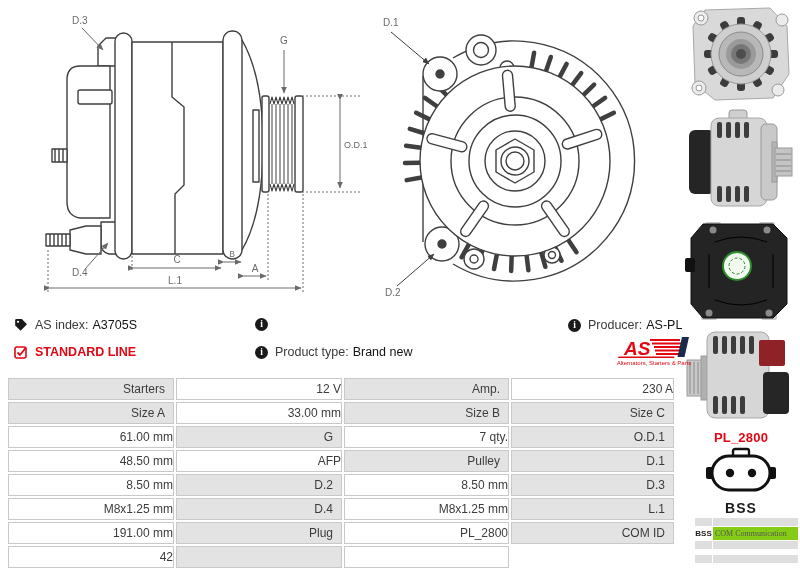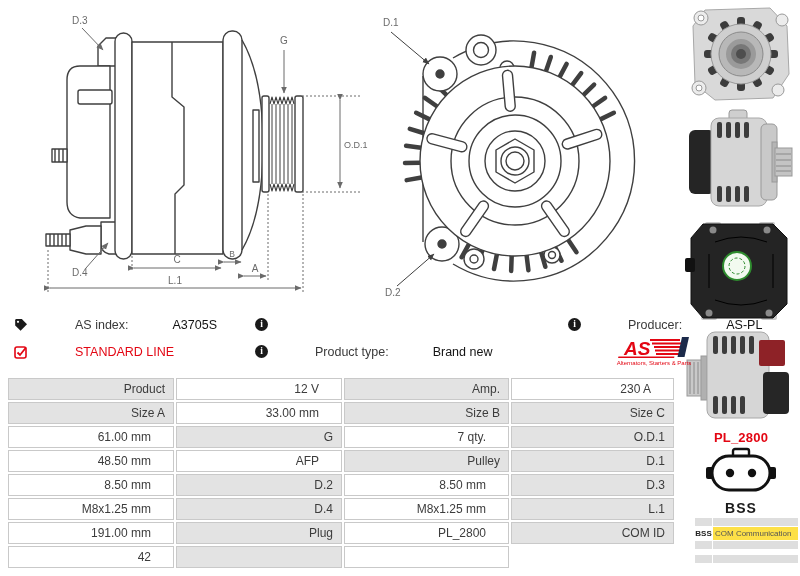--- a/index.html
+++ b/index.html
@@ -26,42 +26,42 @@
     font-size:14px; font-weight:bold; color:#1a1a1a; letter-spacing:1px;
   }
   #pin-table { position:absolute; left:695px; top:518px; width:103px; }
   .pt-row { display:flex; gap:1px; margin-bottom:1px; }
   .pt-row .pt-c1 { width:17px; }
   .pt-row .pt-c2 { flex:1; }
   .pt-grey { height:8px; }
   .pt-grey > div { background:#dedede; }
   .pt-text { height:13px; font-size:8px; line-height:13px; }
   .pt-text .pt-c1 { font-weight:bold; color:#222; text-align:center; background:#fff; }
-  .pt-text .pt-c2 { color:#555; background:#fde047; padding-left:2px; white-space:nowrap; overflow:hidden; }
+  .pt-text .pt-c2 { color:#555; background:#84cc16; padding-left:2px; white-space:nowrap; overflow:hidden;font-family:Liberation Serif, serif; }
   .pt-gap { height:5px; }
   
-  .info-item { position:absolute; display:flex; align-items:flex-start; font-size:12.5px; color:#3a3a3a; white-space:nowrap;gap:40px; }
+  .info-item { position:absolute; display:flex; align-items:flex-end; font-size:12.5px; color:#3a3a3a; white-space:nowrap; }
   .info-item .ico { margin-right:7px; display:inline-flex; }
   .info-icon {
     width:13px; height:13px; border-radius:50%; background:#1a1a1a; color:#fff;
     font-size:9.5px; font-weight:bold; font-family:"Liberation Serif", serif;
     display:inline-flex; align-items:center; justify-content:center; line-height:1;
   }
   .b { font-weight:normal; color:#141414; margin-left:4px; }
-  #std-line { color:#e30613; font-weight:normal; }
+  #std-line { color:#e30613; font-weight:bold; }
   #as-logo { position:absolute; left:612px; top:335px; width:84px; height:32px; }
   
   #spec-table {
     position:absolute; left:8px; top:378px;
     display:grid; grid-template-columns:166px 166px 165px 163px;
     grid-auto-rows:22px; gap:2px;
   }
   .cell { border:1px solid #c9c9c9; font-size:12px; line-height:20px; text-align:right; overflow:hidden; }
   .cell.lbl { background:#e3e3e3; padding-right:8px; color:#3c3c3c; }
-  .cell.val { background:#fff; padding-right:22px; color:#3c3c3c; }
+  .cell.val { background:#fff; padding-right:0; color:#3c3c3c; }
   svg { display:block; }
   svg text { font-family:"Liberation Sans", sans-serif; }
 </style>
 </head>
 <body>
 
 <div id="page">
 
   <div class="diagram" id="diagram-side">
     <svg viewBox="0 0 358 300" width="358" height="300">
@@ -432,21 +432,21 @@
         <rect x="44" y="18" width="27" height="2"></rect>
       </g>
       <path d="M70,2 L77,2 L72.5,22 L65.5,22 Z" fill="#1b2a4a"></path>
       <text x="12" y="20" font-size="19" font-weight="bold" font-style="italic" fill="#e30613">AS</text>
       <rect x="11" y="21.5" width="56" height="1.6" fill="#e30613" transform="skewX(-12)"></rect>
       <text x="42" y="30" font-size="6" text-anchor="middle" fill="#e30613">Alternators, Starters &amp; Parts</text>
     </svg>
   </div>
 
   <div id="spec-table">
-    <div class="cell lbl">Product</div>
+    <div class="cell lbl">Starters</div>
     <div class="cell val">12 V</div>
     <div class="cell lbl">Amp.</div>
     <div class="cell val">230 A</div>
 
     <div class="cell lbl">Size A</div>
     <div class="cell val">33.00 mm</div>
     <div class="cell lbl">Size B</div>
 
     <div class="cell lbl">Size C</div>
     <div class="cell val">61.00 mm</div>

